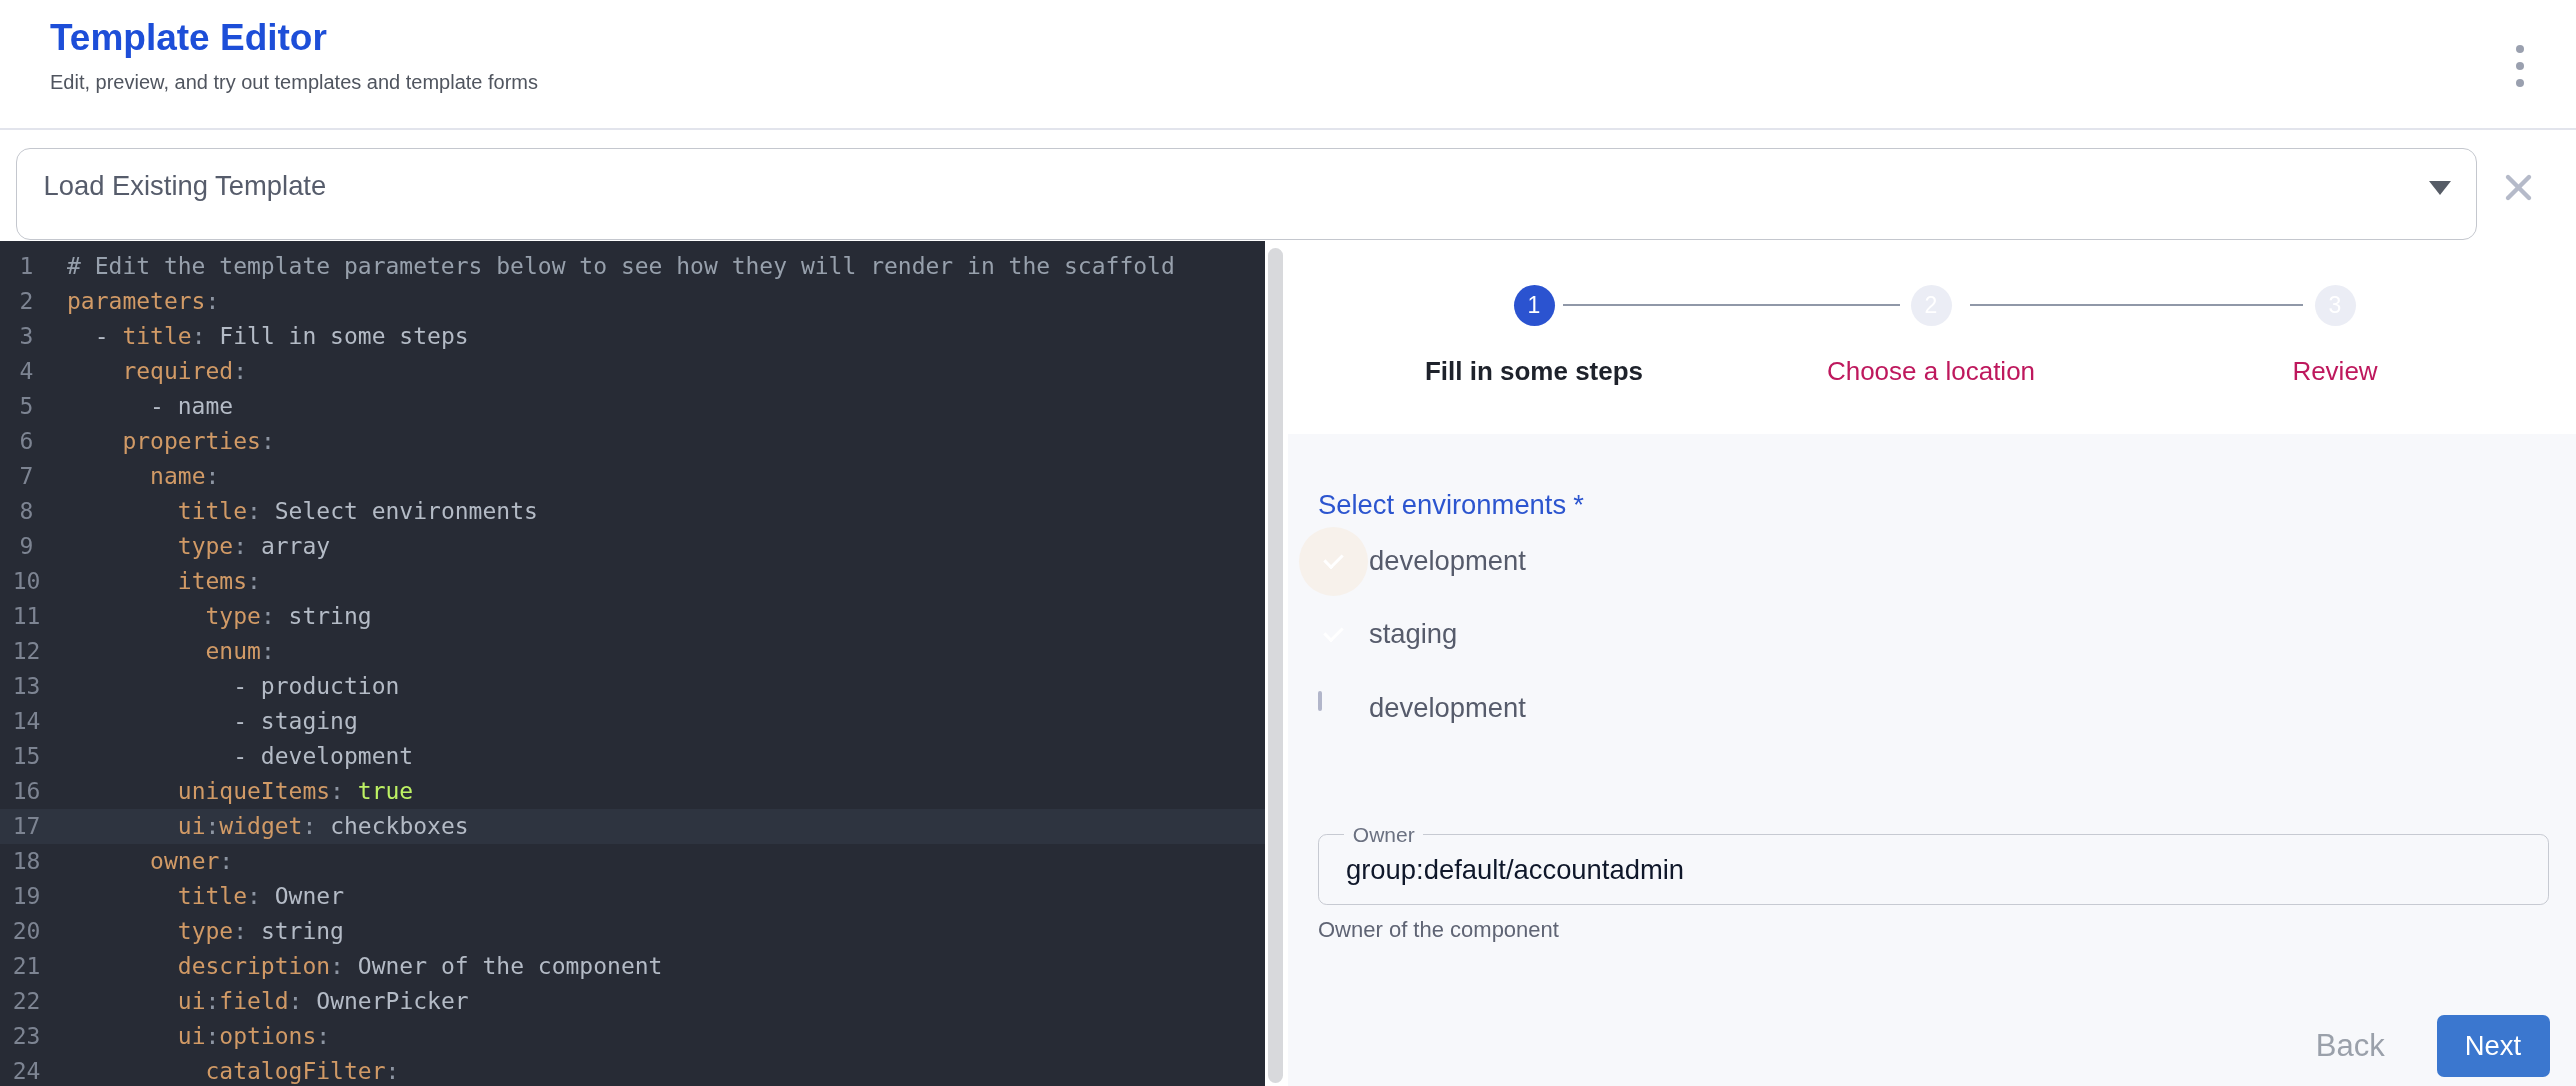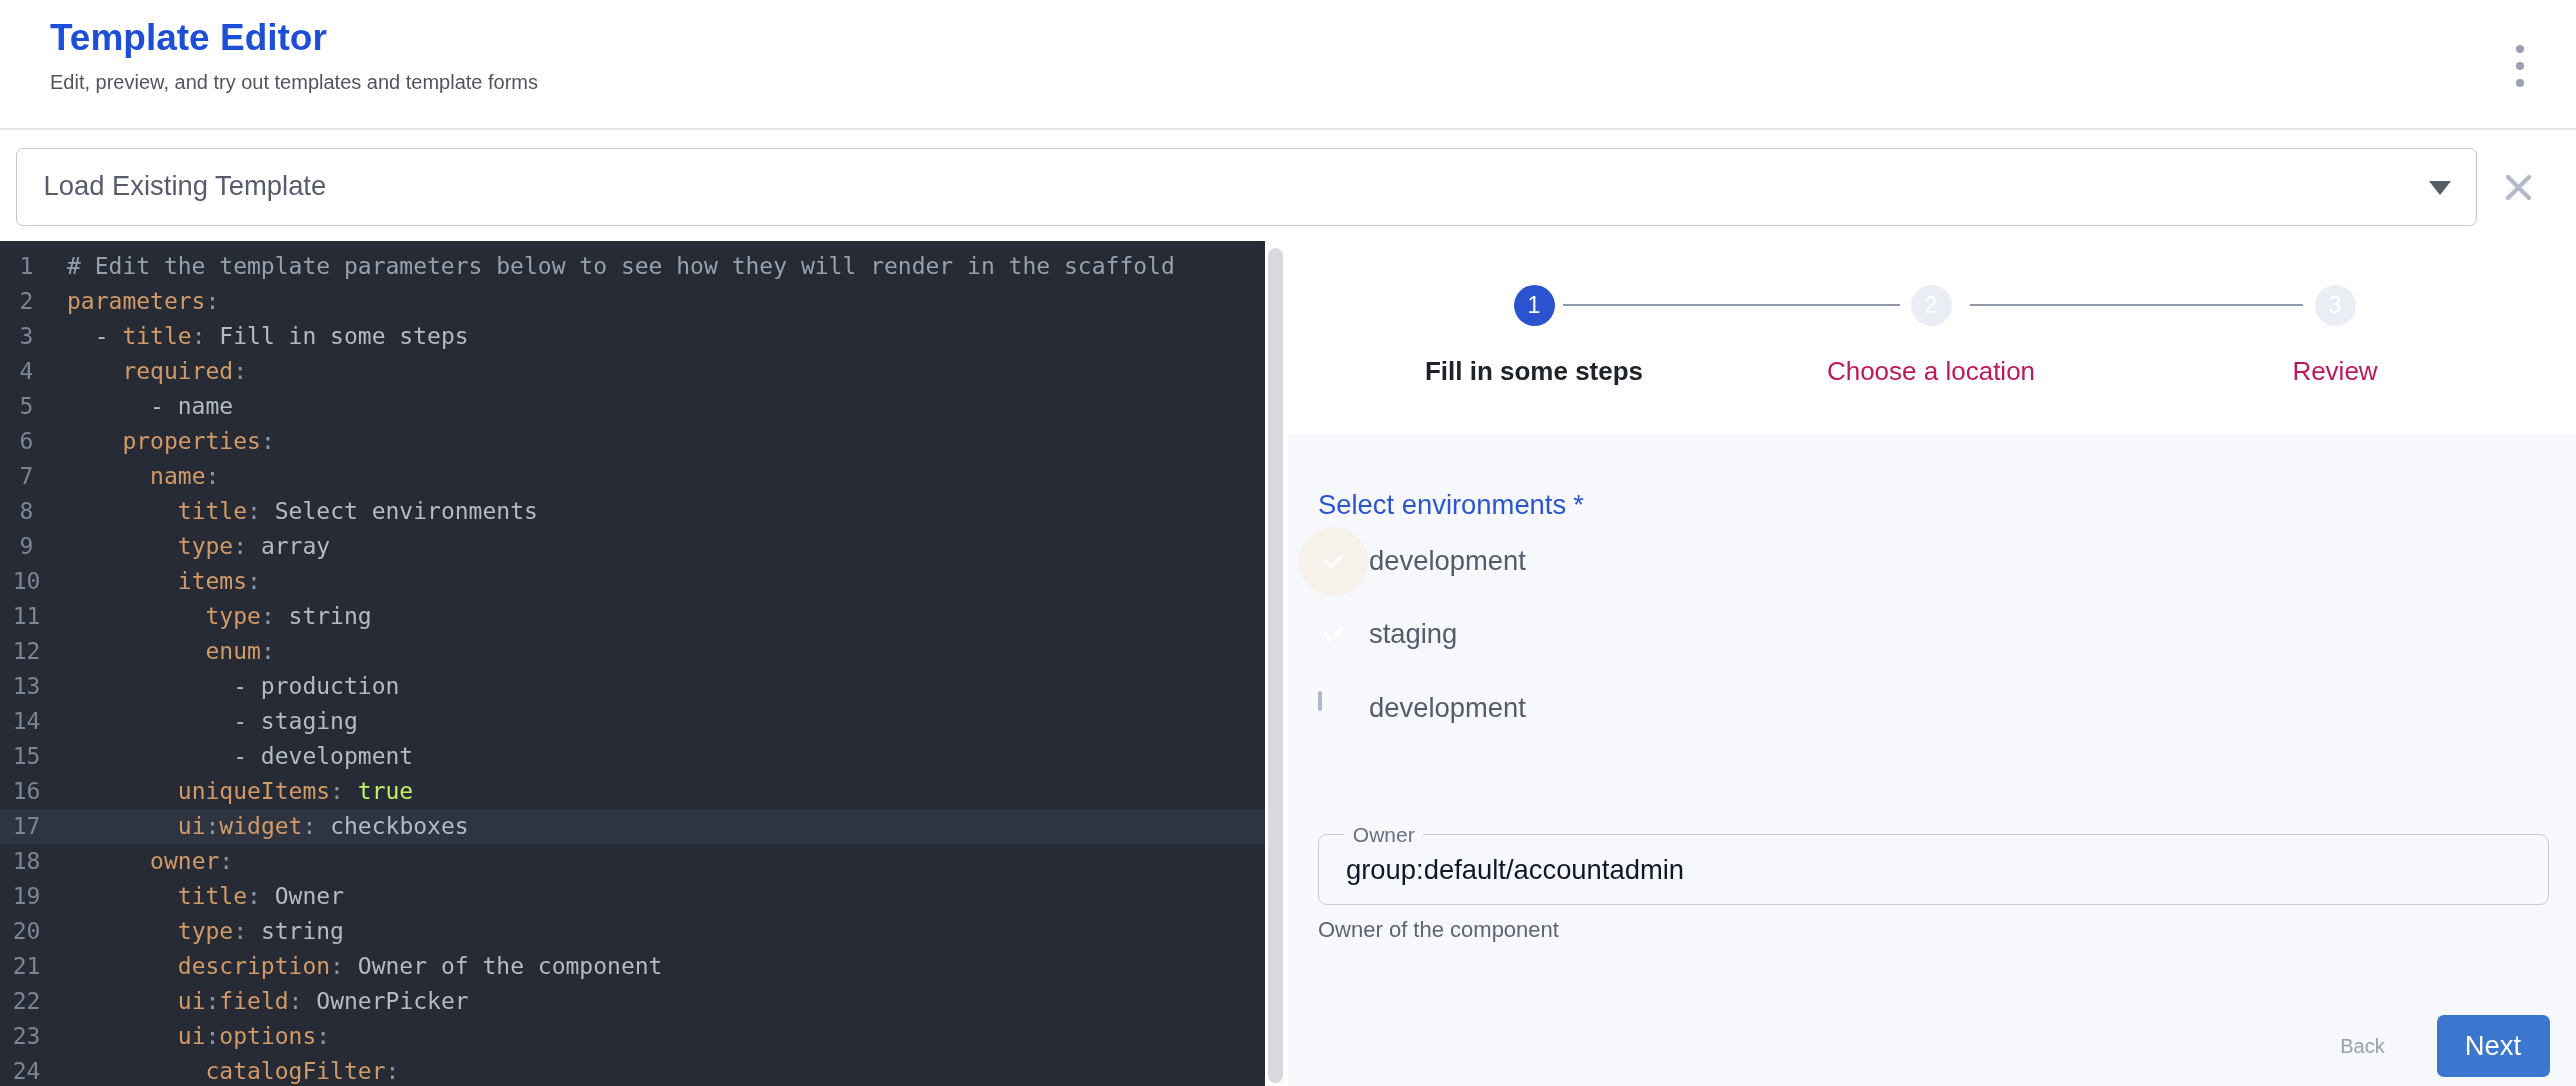--- a/index.html
+++ b/index.html
@@ -8,22 +8,22 @@
 
   
   .hdr-title{position:absolute;left:50px;top:8.8px;font-size:37px;font-weight:700;color:#1d4ed8;line-height:42px;margin-top:8px;}
   .hdr-sub{position:absolute;left:50px;top:67px;font-size:20px;color:#50555f;line-height:30px;}
   .kebab{position:absolute;left:2506px;top:45px;width:28px;height:42px;display:flex;flex-direction:column;
          align-items:center;justify-content:space-between;cursor:pointer;}
   .kebab i{width:8px;height:8px;border-radius:50%;background:#9aa0af;display:block;}
   .hdr-divider{position:absolute;left:0;top:128px;width:2576px;height:1.8px;background:#e2e4ec;}
 
   
-  .loader-select{position:absolute;left:16px;top:148px;width:2461px;height:78px;box-sizing:border-box;
-                 border:1.8px solid #c4c7ce;border-radius:7px;background:#fff;cursor:pointer;}
+  .loader-select{position:absolute;left:16px;top:148px;width:2461px;height:92px;box-sizing:border-box;
+                 border:1.8px solid #c4c7ce;border-radius:14px;background:#fff;cursor:pointer;}
   .loader-text{position:absolute;left:26.5px;top:0;height:74px;line-height:74px;font-size:27.4px;color:#565c6b;}
   .loader-caret{position:absolute;right:25px;top:32px;width:0;height:0;
                 border-left:11.5px solid transparent;border-right:11.5px solid transparent;
                 border-top:14px solid #565c66;}
   .loader-close{position:absolute;left:2501px;top:170px;width:35px;height:35px;cursor:pointer;}
 
   
   .editor{position:absolute;left:0;top:241px;width:1265px;height:846px;background:#272b35;
           overflow:hidden;font-family:"DejaVu Sans Mono", monospace;font-size:23px;}
   .editor-inner{padding-top:8px;}
@@ -73,21 +73,21 @@
 
   .owner-field{position:absolute;left:30px;top:400px;width:1231px;height:71px;box-sizing:border-box;
                border:1.8px solid #c7cad2;border-radius:8.8px;}
   .owner-label{position:absolute;left:25px;top:-13.3px;background:#f7f8fb;padding:0 8.8px;
                font-size:21px;color:#6b7181;line-height:25px;}
   .owner-input{position:absolute;left:25px;top:0;width:1168px;height:67px;border:none;outline:none;
                background:transparent;font-size:27.4px;color:#0f172a;font-family:"Liberation Sans", sans-serif;}
   .owner-helper{position:absolute;left:30px;top:483px;font-size:22px;color:#5f6474;}
 
   .actions{position:absolute;right:26.5px;top:581px;height:62px;display:flex;align-items:center;gap:43px;}
-  .btn-back{font-size:20px;color:#9aa0aa;background:none;border:none;padding:0 8.8px;
+  .btn-back{font-size:31px;color:#9aa0aa;background:none;border:none;padding:0 8.8px;
             font-family:"Liberation Sans", sans-serif;cursor:default;}
   .btn-next{width:113px;height:62px;background:#3b77cf;border:none;border-radius:7px;color:#ffffff;
             font-size:27.4px;font-family:"Liberation Sans", sans-serif;cursor:pointer;}
 </style>
 </head>
 <body>
 
 <div class="page">
 
   <div class="hdr-title">Template Editor</div>

